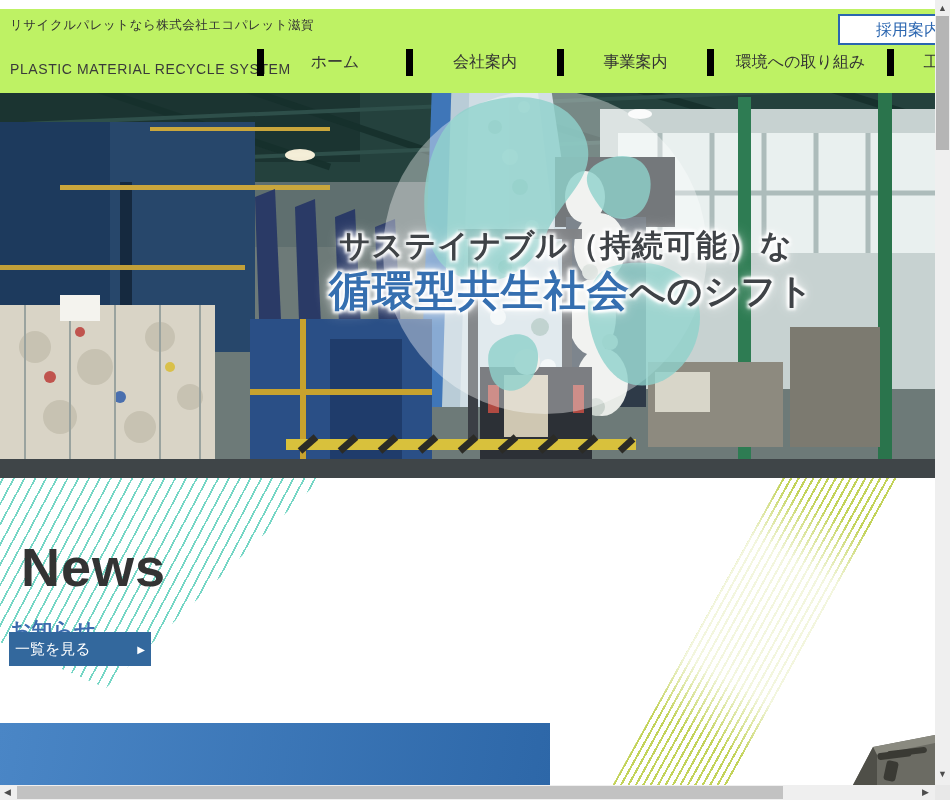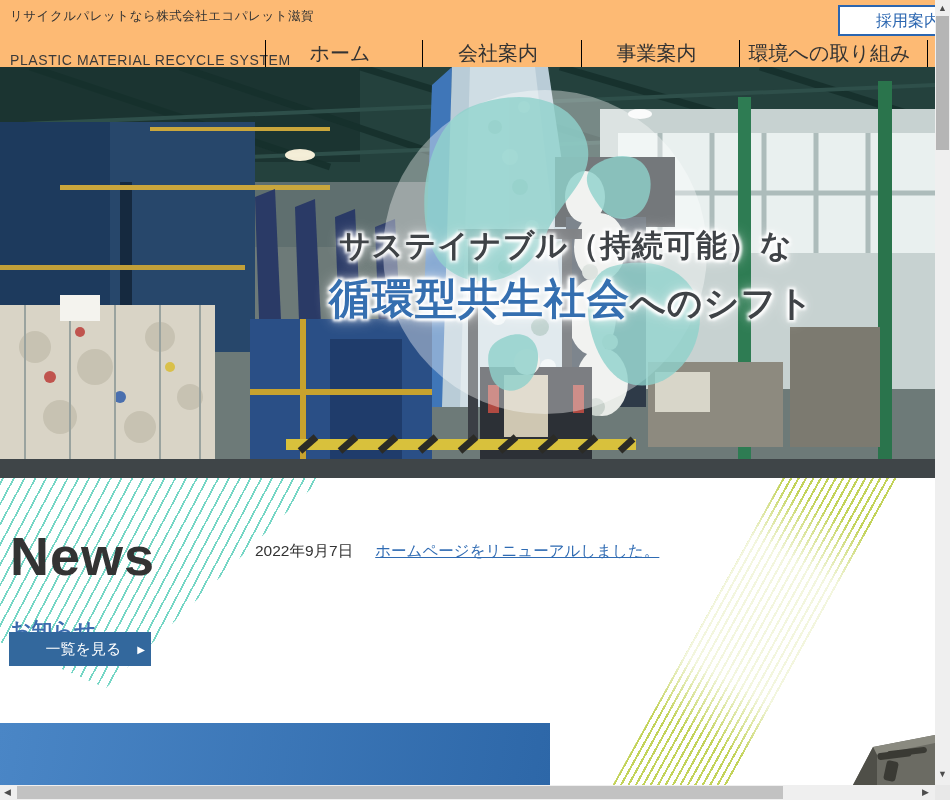--- a/index.html
+++ b/index.html
@@ -1,57 +1,57 @@
 <!DOCTYPE html>
 <html><head>
 <meta charset="utf-8">
 <style>
   html,body{margin:0;padding:0;background:#fff;}
   body{width:950px;height:800px;overflow:hidden;position:relative;
        font-family:"Liberation Sans","DejaVu Sans",sans-serif;color:#333;}
   .viewport{position:absolute;left:0;top:0;width:935px;height:785px;overflow:hidden;background:#fff;}
 
   
-  .header{position:absolute;left:0;top:0;width:935px;height:67px;background:#fdba74;z-index:6;}
+  .header{position:absolute;left:0;top:9px;width:935px;height:84px;background:#bef264;z-index:6;}
   .top-text{position:absolute;left:10px;top:8px;font-size:12.5px;color:#333;letter-spacing:.5px;}
   .logo{position:absolute;left:8px;top:27px;height:26px;display:flex;align-items:flex-end;}
   .logo-icon{display:inline-block;margin-right:4px;margin-bottom:2px;}
   .logo-main{font-size:23px;font-weight:bold;font-style:italic;color:#111;letter-spacing:-1px;line-height:1;}
   .logo-region{font-size:23px;font-weight:bold;font-style:italic;color:#2b6ad0;letter-spacing:-1px;line-height:1;}
   .tagline{position:absolute;left:10px;top:52px;font-size:14px;color:#3a3a3a;letter-spacing:.6px;}
   .nav{position:absolute;left:257px;top:40px;height:27px;display:flex;}
-  .nav-item{box-sizing:border-box;border-left:1px solid #000000;display:flex;align-items:center;justify-content:center;
-            font-size:20px;color:#333;cursor:pointer;white-space:nowrap;margin-left:8px;}
+  .nav-item{box-sizing:border-box;border-left:7px solid #000000;display:flex;align-items:center;justify-content:center;
+            font-size:16px;color:#333;cursor:pointer;white-space:nowrap;}
   .nav-item:last-child{border-right:none;}
   .recruit{position:absolute;left:838px;top:5px;width:130px;height:31px;box-sizing:border-box;
            background:#fff;border:2px solid #2b66b0;color:#2b66b0;font-size:16px;
            text-align:left;padding:0 12px 0 36px;line-height:27px;cursor:pointer;font-family:inherit;}
 
   
   .hero{position:absolute;left:0;top:67px;width:935px;height:411px;overflow:hidden;z-index:5;}
   .hero-text{position:absolute;left:0;top:0;width:100%;z-index:3;}
   .hero-l1{position:absolute;left:339px;top:158px;font-size:31px;font-weight:bold;color:#3f4347;letter-spacing:1px;white-space:nowrap;
     text-shadow:-2px -2px 3px #fff,2px -2px 3px #fff,-2px 2px 3px #fff,2px 2px 3px #fff,0 0 10px #fff,0 0 16px rgba(255,255,255,.9);}
-  .hero-l2{position:absolute;left:329px;top:204px;white-space:nowrap;display:flex;align-items:flex-end;
+  .hero-l2{position:absolute;left:329px;top:196px;white-space:nowrap;display:flex;align-items:center;
     text-shadow:-2px -2px 3px #fff,2px -2px 3px #fff,-2px 2px 3px #fff,2px 2px 3px #fff,0 0 10px #fff,0 0 16px rgba(255,255,255,.9);}
   .hero-l2 .em{font-size:42px;font-weight:bold;color:#356fb0;letter-spacing:1px;}
   .hero-l2 .rest{font-size:35px;font-weight:bold;color:#3f4347;letter-spacing:1px;}
 
   
   .news{position:absolute;left:0;top:478px;width:935px;height:245px;background:transparent;z-index:2;}
   .news-lines{position:absolute;left:-30px;top:0;width:400px;height:210px;
     background:repeating-linear-gradient(118deg,#5ecfbb 0 1.7px,rgba(255,255,255,0) 1.7px 9.5px);
     clip-path:polygon(0 0,88% 0,34% 100%,0 72%);opacity:.85;}
-  .news-title{position:absolute;left:9px;top:524px;font-size:54px;font-weight:800;color:#333;letter-spacing:1px;margin:1px;z-index:3;}
+  .news-title{position:absolute;left:9px;top:524px;font-size:54px;font-weight:800;color:#333;letter-spacing:1px;margin:12px;z-index:3;}
   .news-sub{position:absolute;left:10px;top:588px;font-size:21px;font-weight:bold;color:#3b6bae;z-index:3;margin-top:28px;}
   .news-row{position:absolute;left:255px;top:541px;font-size:15.5px;z-index:3;display:flex;}
   .news-date{color:#333;margin-right:22px;}
   .news-link{color:#2f6bb3;text-decoration:underline;cursor:pointer;}
   .more-btn{position:absolute;left:9px;top:632px;width:142px;height:34px;background:#33689d;border:none;
-    color:#fff;font-size:15px;display:flex;align-items:center;justify-content:flex-end;gap:16px;cursor:pointer;z-index:3;font-family:inherit;}
+    color:#fff;font-size:15px;display:flex;align-items:center;justify-content:space-between;gap:16px;cursor:pointer;z-index:3;font-family:inherit;}
   .more-arrow{font-size:10px;}
 
   
   .ribbon{position:absolute;left:700px;top:415px;width:100px;height:450px;transform:rotate(29deg);transform-origin:center;
     background:repeating-linear-gradient(to right,#c3d35a 0 2px,rgba(255,255,255,0) 2px 6.5px);z-index:1;}
   .ribbon::after{content:"";position:absolute;inset:0;
     background:linear-gradient(to bottom,rgba(255,255,255,0) 0 16%,rgba(255,255,255,.8) 30% 60%,rgba(255,255,255,0) 74%);}
 
   
   .blue-card{position:absolute;left:0;top:723px;width:550px;height:62px;
@@ -247,24 +247,20 @@
     </div>
   </section>
 
   <div class="ribbon"></div>
 
   <section class="news">
     <div class="news-lines"></div>
   </section>
   <h2 class="news-title">News</h2>
   <div class="news-sub">お知らせ</div>
-  <div class="news-row">
-    <span class="news-date">2022年9月7日</span>
-    <a class="news-link">ホームページをリニューアルしました。</a>
-  </div>
   <button class="more-btn">
     <span>一覧を見る</span>
     <span class="more-arrow">▶</span>
   </button>
 
   <div class="blue-card"></div>
 
   <svg class="pallet" width="92" height="50" viewBox="0 0 92 50">
     <polygon points="30,12 92,0 92,50 10,50" fill="#6b6b63"></polygon>
     <polygon points="30,12 92,0 92,8 34,20" fill="#8a8a80"></polygon>

